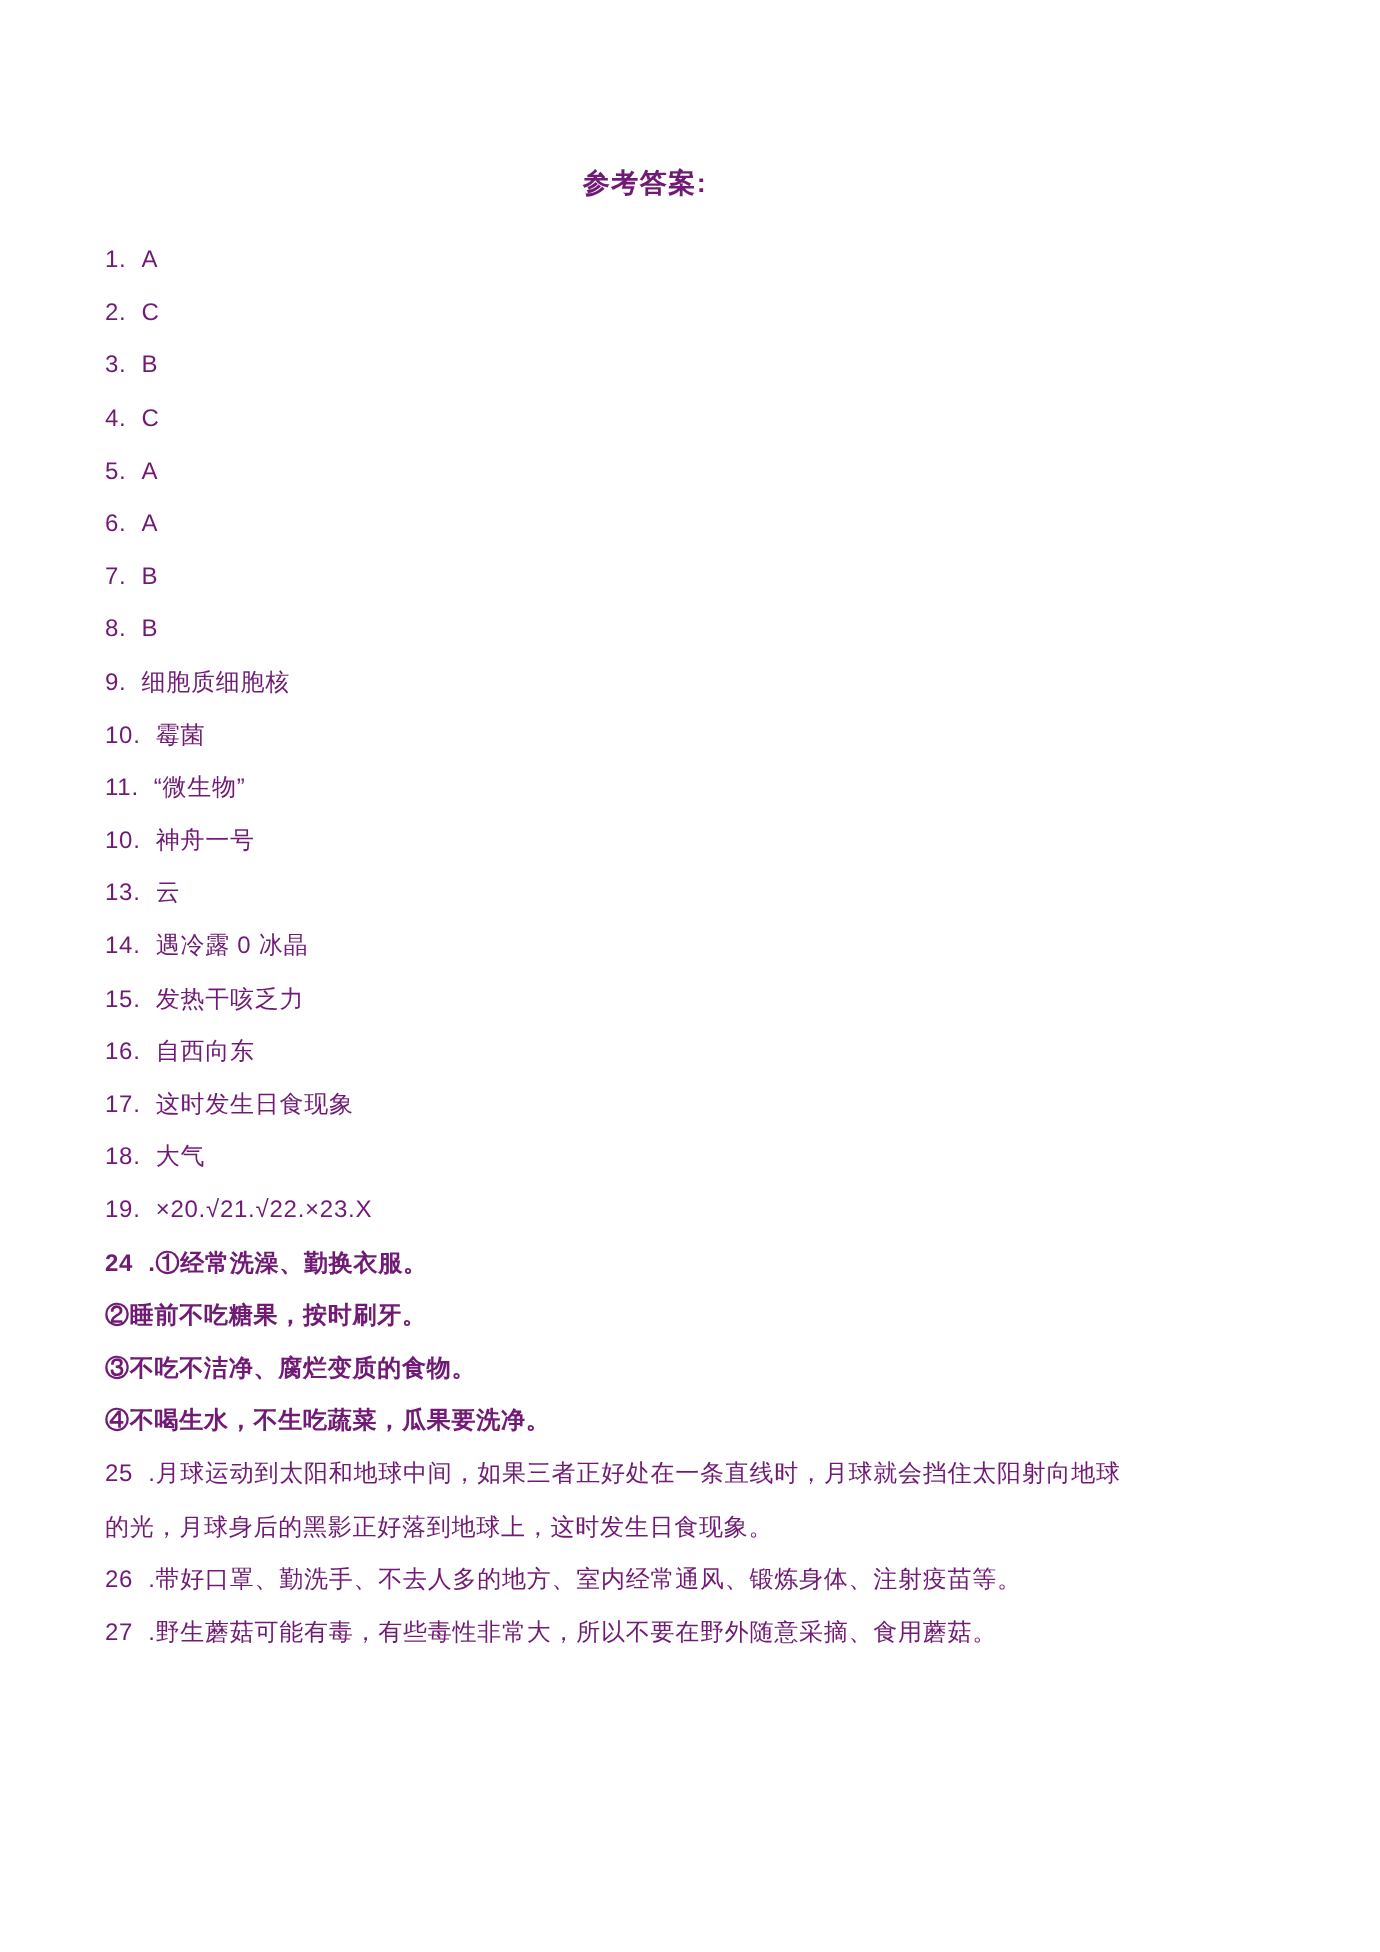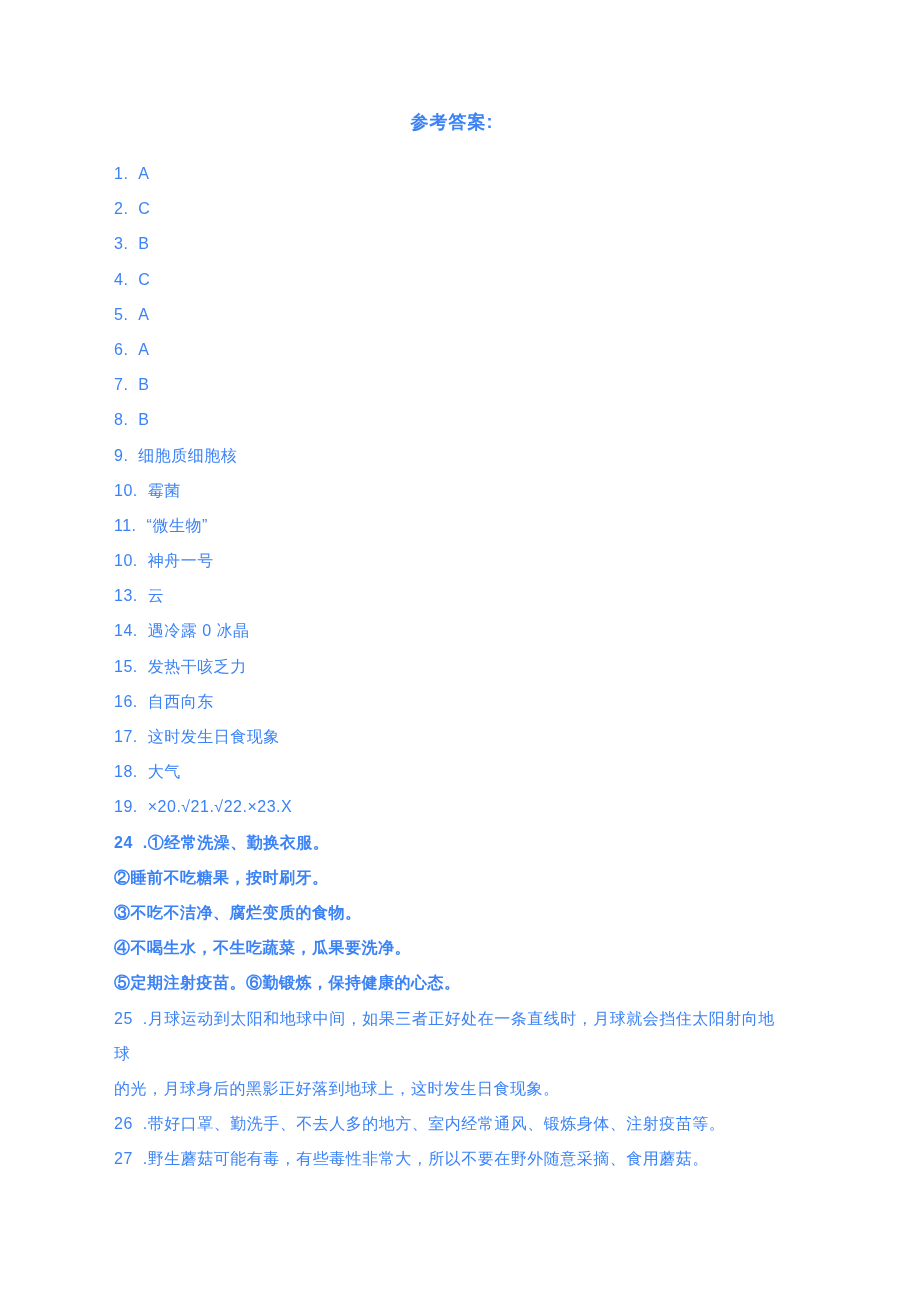--- a/index.html
+++ b/index.html
@@ -5,23 +5,23 @@
   html, body {
     margin: 0;
     padding: 0;
     background: #ffffff;
     width: 920px;
   }
   .page {
     box-sizing: border-box;
     width: 920px;
     min-height: 1301px;
-    padding: 110px 130px 80px 114px;
+    padding: 110px 130px 80px 70px;
     font-family: "Microsoft YaHei", "SimSun", Arial, sans-serif;
-    color: #3b82f6;
+    color: #701a75;
   }
   .title {
     text-align: center;
     font-size: 18px;
     font-weight: bold;
     letter-spacing: 1px;
     margin-bottom: 22px;
   }
   .answer-line {
     font-size: 16px;
@@ -68,21 +68,20 @@
     <div class="answer-line"><span class="num">17.</span><span class="sep"></span><span>这时发生日食现象</span></div>
     <div class="answer-line"><span class="num">18.</span><span class="sep"></span><span>大气</span></div>
     <div class="answer-line"><span class="num">19.</span><span class="sep"></span><span>×20.√21.√22.×23.X</span></div>
   </div>
 
   <div class="indent-lines">
     <div class="answer-line"><span class="num">24</span><span class="sep"></span><span>.①经常洗澡、勤换衣服。</span></div>
     <div class="answer-line">②睡前不吃糖果，按时刷牙。</div>
     <div class="answer-line">③不吃不洁净、腐烂变质的食物。</div>
     <div class="answer-line">④不喝生水，不生吃蔬菜，瓜果要洗净。</div>
-    <div class="answer-line">⑤定期注射疫苗。⑥勤锻炼，保持健康的心态。</div>
   </div>
 
   <div>
     <div class="answer-line"><span class="num">25</span><span class="sep"></span><span>.月球运动到太阳和地球中间，如果三者正好处在一条直线时，月球就会挡住太阳射向地球</span></div>
     <div class="answer-line">的光，月球身后的黑影正好落到地球上，这时发生日食现象。</div>
   </div>
 
   <div class="answer-line"><span class="num">26</span><span class="sep"></span><span>.带好口罩、勤洗手、不去人多的地方、室内经常通风、锻炼身体、注射疫苗等。</span></div>
 
   <div class="answer-line"><span class="num">27</span><span class="sep"></span><span>.野生蘑菇可能有毒，有些毒性非常大，所以不要在野外随意采摘、食用蘑菇。</span></div>

